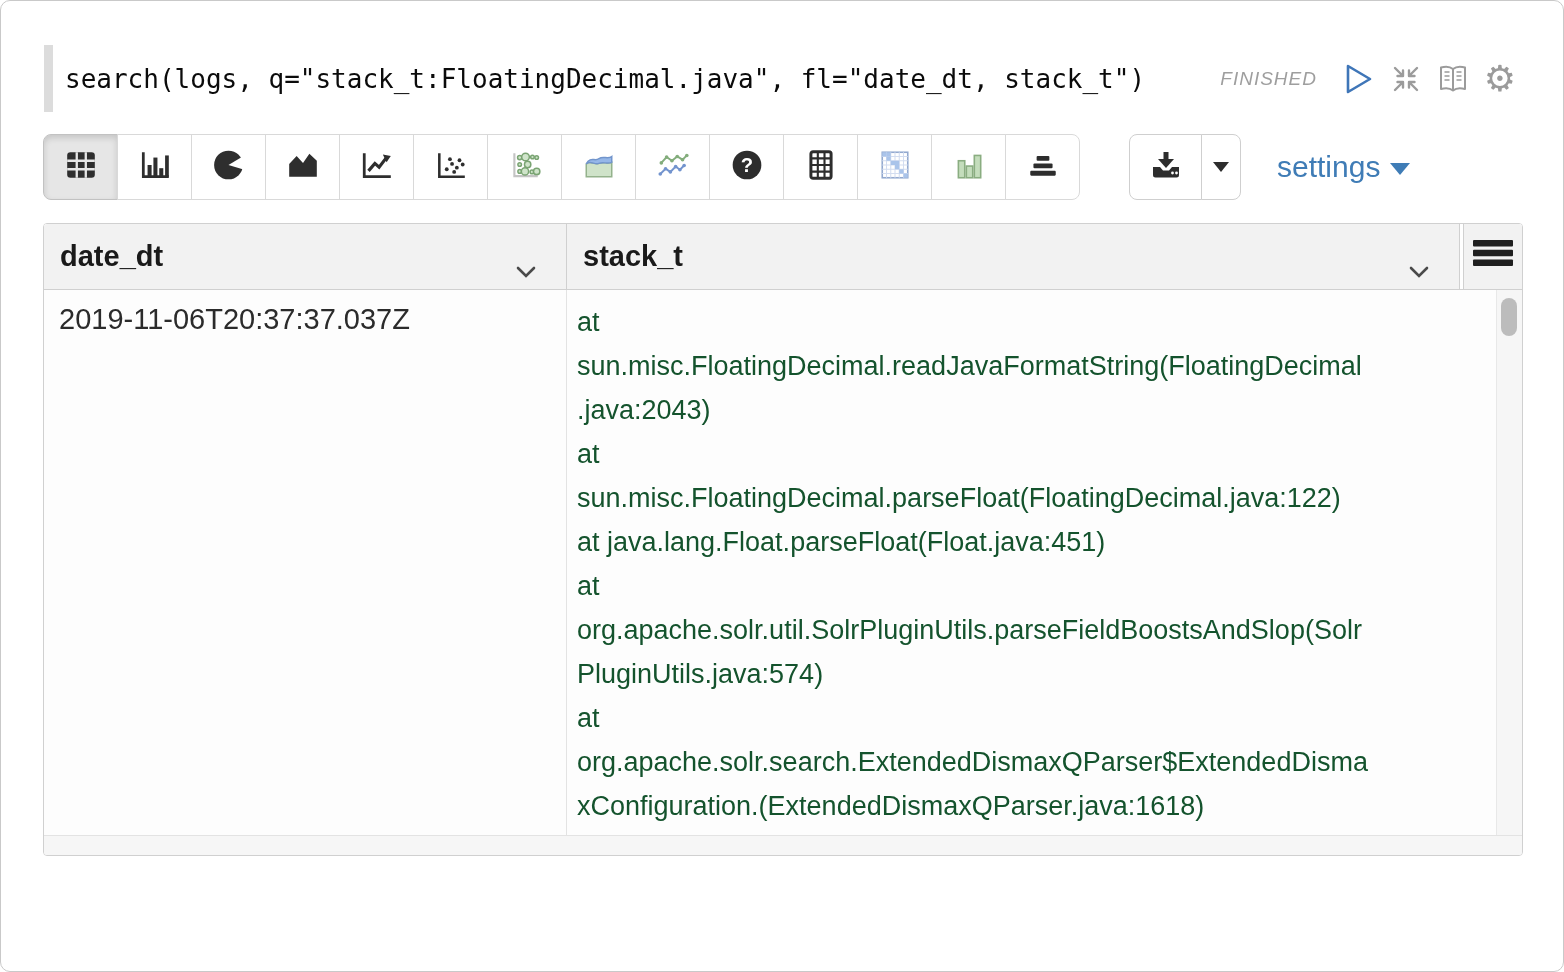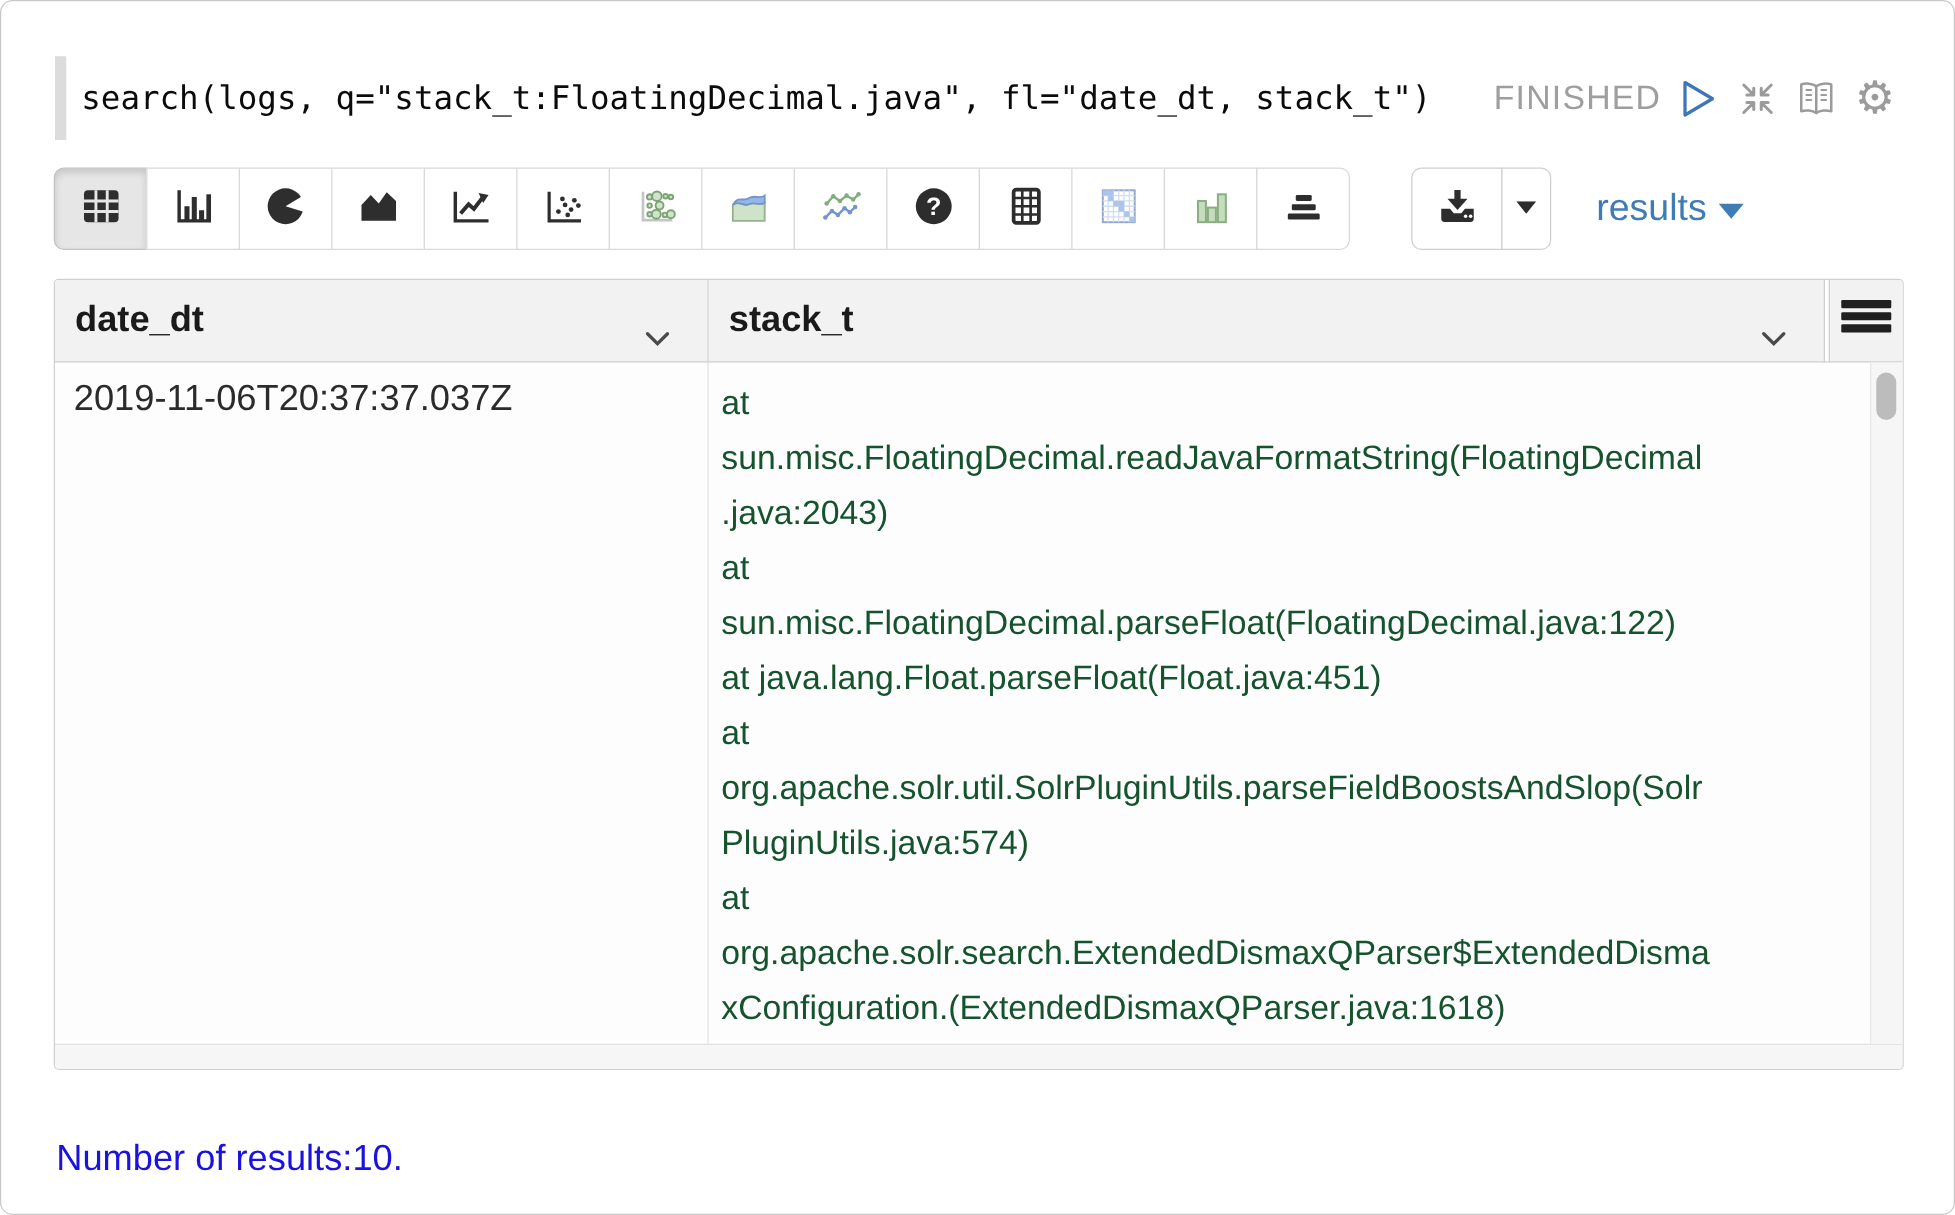--- a/index.html
+++ b/index.html
@@ -24,21 +24,21 @@
     position:absolute; left:64px; top:44px; height:67px;
     display:flex; align-items:center;
     font-family:"DejaVu Sans Mono", monospace;
     font-size:26px; color:#0b0b0b; white-space:pre;text-align:center;
   }
   .status-row {
     position:absolute; top:44px; right:46px; height:67px;
     display:flex; align-items:center; gap:13px;
   }
   .status-text {
-    font-size:27px; color:#9e9e9e; letter-spacing:1px; margin-right:0;
+    font-size:19px; color:#9e9e9e; letter-spacing:1px; margin-right:12px;font-style:italic;
   }
   .ctl-icon { width:34px; height:34px; display:flex; align-items:center; justify-content:center; cursor:pointer; }
   .gear-glyph { font-family:"DejaVu Sans", sans-serif; font-size:36px; color:#9b9b9b; line-height:34px; }
 
   
   .viz-group {
     position:absolute; left:42px; top:133px; display:flex;
   }
   .viz-btn {
     width:75px; height:66px; background:#fff;
@@ -340,21 +340,21 @@
     <div class="dl-caret">
       <span>
         <svg width="16" height="10" viewBox="0 0 16 10">
             <polygon points="0,0 16,0 8,10" fill="#2d2d2d"></polygon>
           </svg>
       </span>
     </div>
   </div>
 
   <div class="settings-link">
-    <span>results</span>
+    <span>settings</span>
     <span class="caret-down-blue"></span>
   </div>
 
   <div class="grid">
     <div class="grid-header">
       <div class="hcell hcell-date">
         <span>date_dt</span>
         <span class="col-caret">
           <svg width="20" height="12" viewBox="0 0 20 12">
               <polyline points="2,2 10,10 18,2" stroke="#4a4a4a" stroke-width="2.6" fill="none" stroke-linecap="round"></polyline>
@@ -398,15 +398,14 @@
 org.apache.solr.search.ExtendedDismaxQParser$ExtendedDisma
 xConfiguration.(ExtendedDismaxQParser.java:1618)</div>
       <div class="vscroll">
         <div class="vscroll-thumb"></div>
       </div>
     </div>
 
     <div class="hscroll"></div>
   </div>
 
-  <div class="results-note">Number of results:10.</div>
 
 </div>
 
 </body></html>

